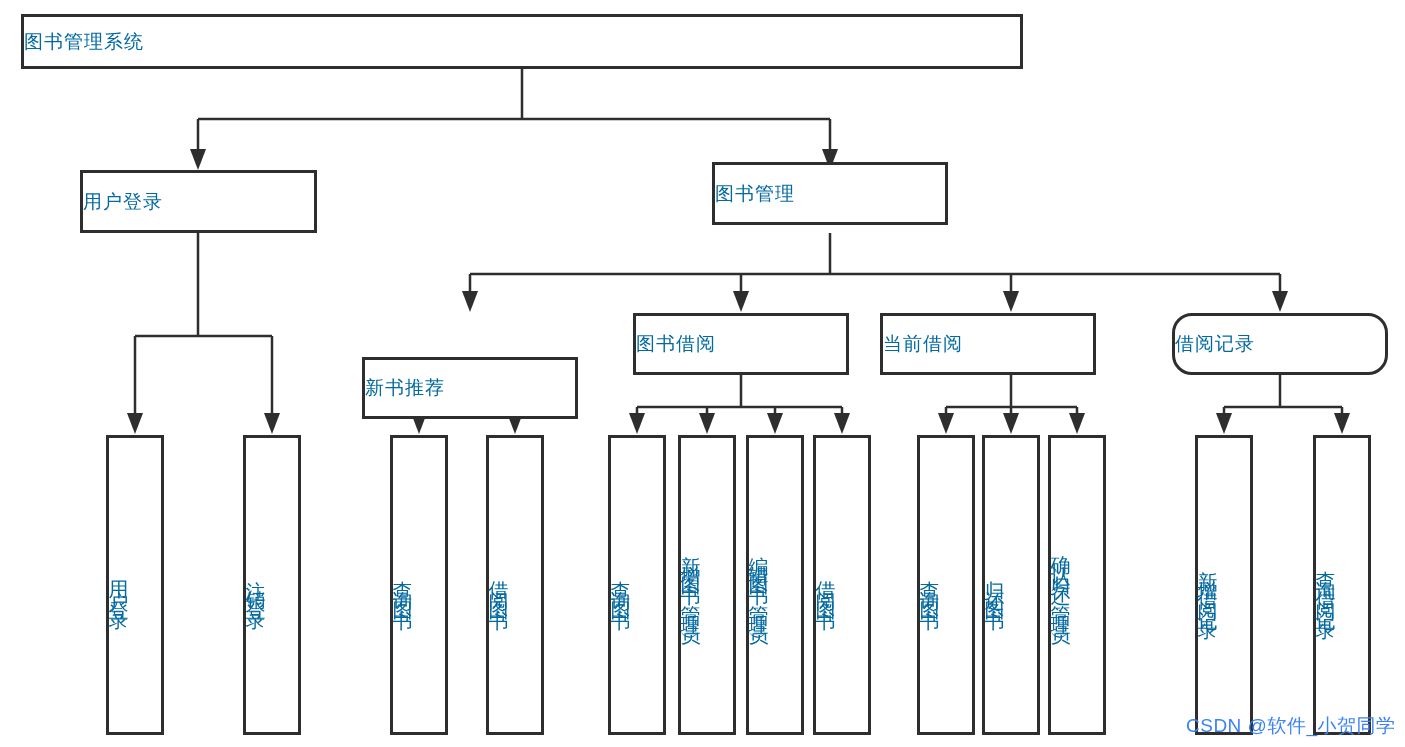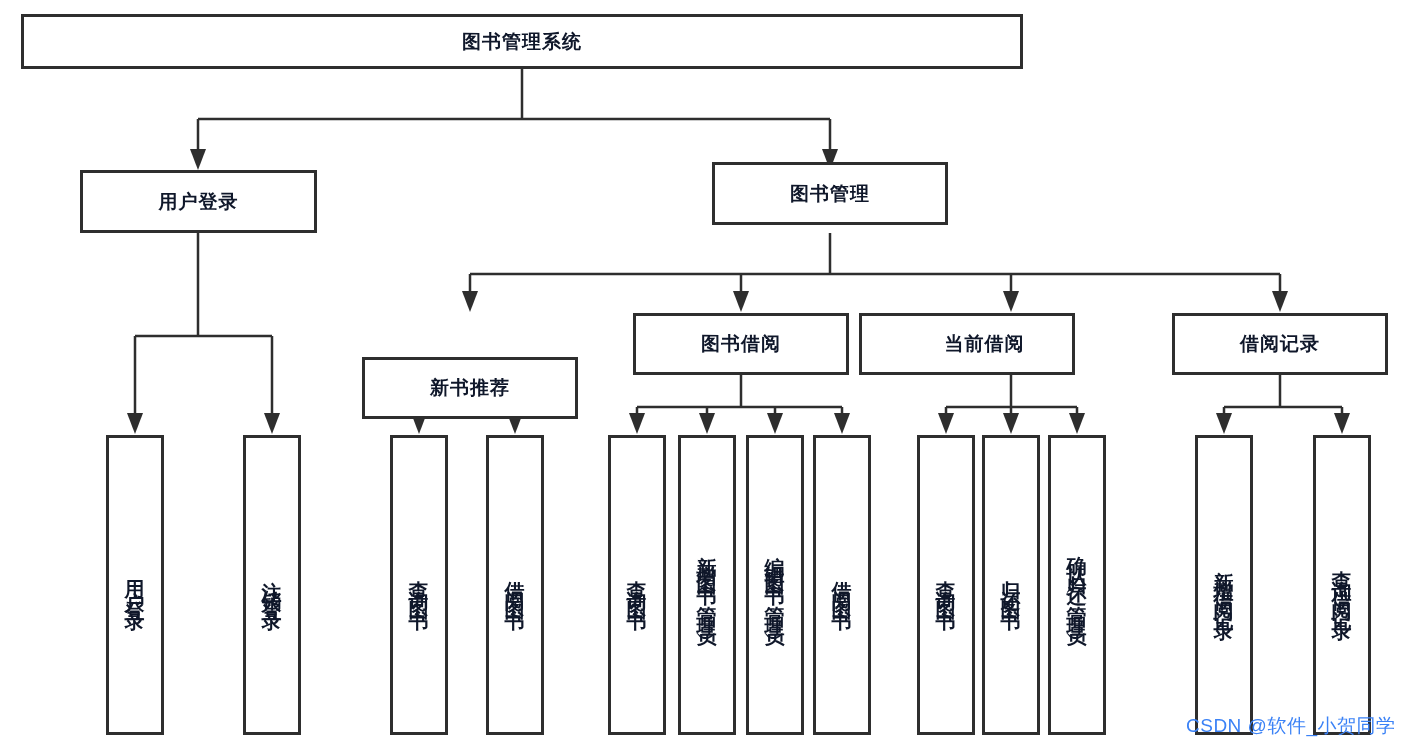--- a/index.html
+++ b/index.html
@@ -3,35 +3,34 @@
 <meta charset="utf-8">
 <style>
   html,body { margin:0; padding:0; background:#ffffff; }
   .canvas {
     position:relative; width:1405px; height:747px; background:#ffffff;
     font-family:"Liberation Sans","DejaVu Sans",sans-serif; overflow:hidden;
   }
   .connector-layer { position:absolute; left:0; top:0; width:1405px; height:747px; }
   .node {
     position:absolute; box-sizing:border-box; background:#ffffff;
-    border:3px solid #2e2e2e; display:flex; align-items:center; justify-content:center;
-    color:#0f172a;
-    font-weight:bold;
+    border:3px solid #2e2e2e; display:flex; align-items:center; 
+    color:#0369a1;
   }
   .h-label { font-size:19px; letter-spacing:1px; white-space:nowrap; }
   .v-label {
     writing-mode:vertical-rl; text-orientation:mixed;
     font-size:20px; line-height:1; letter-spacing:10px; white-space:nowrap;
   }
   
   .root   { left:21px;  top:14px;  width:1002px; height:55px; }
   .l2a    { left:80px;  top:170px; width:237px;  height:63px; }
   .l2b    { left:712px; top:162px; width:236px;  height:63px; }
   .l3     { top:313px; width:216px; height:62px; }
-  .l3a    { left:362px;margin-top:44px; }  .l3b { left:633px; }  .l3c { left:859px;padding-left:35px; }  .l3d { left:1172px; }
+  .l3a    { left:362px;margin-top:44px; }  .l3b { left:633px; }  .l3c { left:880px; }  .l3d { left:1172px;border-radius:20px; }
   .leaf   { top:435px; width:58px; height:300px; }
   .x106 {left:106px;} .x243 {left:243px;} .x390 {left:390px;} .x486 {left:486px;}
   .x608 {left:608px;} .x678 {left:678px;} .x746 {left:746px;} .x813 {left:813px;}
   .x917 {left:917px;} .x982 {left:982px;} .x1048{left:1048px;} .x1195{left:1195px;} .x1313{left:1313px;}
   .watermark {
     position:absolute; left:1186px; top:713px; z-index:5;
     font-size:19px; color:#3b82f6; letter-spacing:0.5px; white-space:nowrap;text-align:right;
   }
 </style>
 </head>

